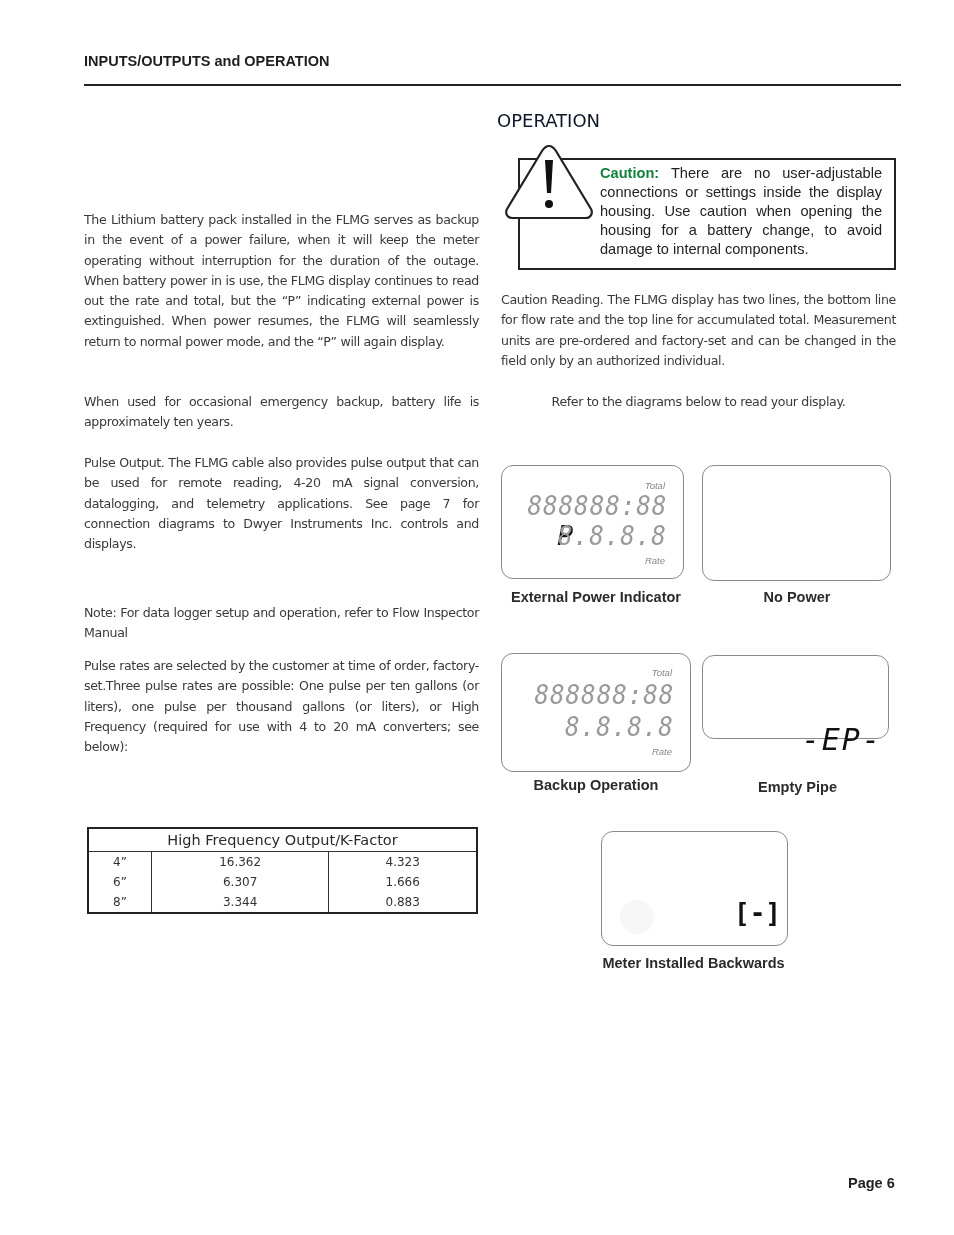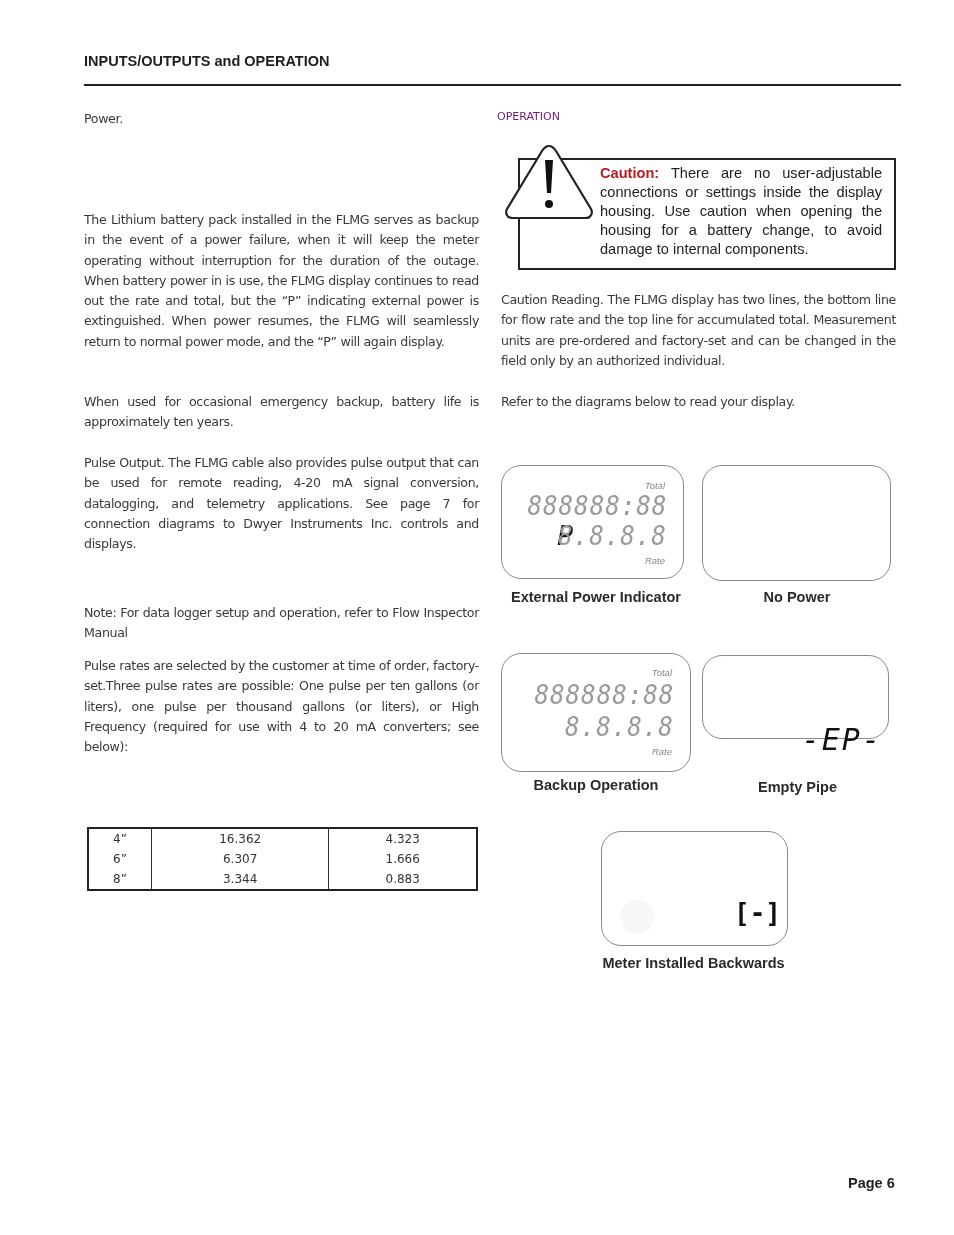--- a/index.html
+++ b/index.html
@@ -1,67 +1,69 @@
 <!DOCTYPE html>
 <html><head>
 <meta charset="utf-8">
 <style>
   html, body { margin: 0; padding: 0; background: #ffffff; }
   body { width: 954px; height: 1235px; position: relative; overflow: hidden; color: #2a2a2a; font-family: "Liberation Sans", sans-serif; }
   .abs { position: absolute; }
   .header-title { left: 84px; top: 53px; font-weight: bold; font-size: 14.5px; color: #1e1e1e; }
   .header-rule { left: 84px; top: 84px; width: 817px; height: 2px; background: #222; }
-  .body-text { font-family: "DejaVu Sans", sans-serif; font-size: 12.6px; line-height: 20.3px; color: #3a3a3a; letter-spacing: -0.35px; }
+  .body-text { font-family: "DejaVu Sans", sans-serif; font-size: 12.6px; line-height: 20.3px; color: #3a3a3a; letter-spacing: -0.35px; text-align: center; }
   .justify { text-align: justify; text-align-last: left; }
   .left-col { left: 84px; width: 395px; }
   .right-col { left: 501px; width: 395px; }
   .para { margin: 0; }
-  .op-heading { left: 497px; top: 110px; font-family: "DejaVu Sans", sans-serif; font-size: 11px; color: #701a75; }
+  .op-heading { left: 497px; top: 110px; font-family: "DejaVu Sans", sans-serif; font-size: 18px; color: #0f172a; }
   .caution-box { left: 518px; top: 158px; width: 378px; height: 112px; border: 2px solid #222; box-sizing: border-box; background: #fff; }
   .caution-text { left: 600px; top: 164px; width: 282px; font-family: "Liberation Sans", sans-serif; font-size: 14.6px; line-height: 19px; color: #222; text-align: justify; }
-  .caution-text b { color: #b91c1c; }
+  .caution-text b { color: #15803d; }
   .warn-icon { left: 503px; top: 143px; width: 92px; height: 78px; }
-  .lcd { position: absolute; border: 1.3px solid #8a8a8a; border-radius: 20px; background: #fff; box-sizing: border-box; text-decoration: underline; }
+  .lcd { position: absolute; border: 1.3px solid #8a8a8a; border-radius: 12px; background: #fff; box-sizing: border-box; text-decoration: underline; }
   .lcd-label { position: absolute; font-family: "Liberation Sans", sans-serif; font-weight: bold; font-size: 14.5px; color: #2b2b2b; text-align: center; }
   .lcd-small { position: absolute; font-family: "Liberation Sans", sans-serif; font-style: italic; font-size: 9.5px; color: #888; }
   .seg-line { position: absolute; font-family: "DejaVu Sans Mono", monospace; font-style: italic; color: #9a9a9a; letter-spacing: 1px; transform: scaleX(0.9); transform-origin: right center; white-space: nowrap; }
   .seg-dark { position: absolute; font-family: "DejaVu Sans Mono", monospace; color: #111; white-space: nowrap; }
   table.kf { position: absolute; left: 87px; top: 827px; width: 391px; border-collapse: collapse; border: 2px solid #222; font-family: "DejaVu Sans", sans-serif; color: #333; }
   table.kf td, table.kf th { font-weight: normal; text-align: center; padding: 0; }
   .kf-title { font-size: 14.5px; height: 22px; border-bottom: 1.5px solid #333; color: #2a2a2a; }
   .kf-head th { font-size: 11.5px; height: 22px; border-bottom: 1.5px solid #333; }
   .kf-row td { font-size: 12px; height: 20px; }
   .kf-first td { padding-top: 3px; }
   .vline { border-left: 1.5px solid #333; }
   .page-num { left: 848px; top: 1175px; font-weight: bold; font-size: 14.5px; color: #222; }
 </style>
 </head>
 <body>
 
 <div class="abs header-title">INPUTS/OUTPUTS and OPERATION</div>
 <div class="abs header-rule"></div>
 
 <div class="abs left-col body-text justify" style="top:109px;">
-  <p class="para">Power.</p>
 </div>
 
 <div class="abs left-col body-text justify" style="top:210px;">The Lithium battery pack installed in the FLMG serves as backup in the event of a power failure, when it will keep the meter operating without interruption for the duration of the outage.  When battery power in is use, the FLMG display continues to read out the rate and total, but the “P” indicating external power is extinguished.  When power resumes, the FLMG will seamlessly return to normal power mode, and the “P” will again display.</div>
 
 <div class="abs left-col body-text justify" style="top:392px;">When used for occasional emergency backup, battery life is approximately ten years.</div>
 
 <div class="abs left-col body-text justify" style="top:453px;">
   <span>Pulse Output.</span><span>  The FLMG cable also provides pulse output that can be used for remote reading, 4-20 mA signal conversion, datalogging, and telemetry applications. See page 7 for connection diagrams to Dwyer Instruments Inc. controls and displays.</span>
 </div>
 
 <div class="abs left-col body-text justify" style="top:575px;margin-top:28px;">Note: For data logger setup and operation, refer to Flow Inspector Manual</div>
 
 <div class="abs left-col body-text justify" style="top:656px;">Pulse rates are selected by the customer at time of order, factory-set.Three pulse rates are possible:  One pulse per ten gallons (or liters), one pulse per thousand gallons (or liters), or High Frequency (required for use with 4 to 20 mA converters; see below):</div>
 
 <table class="kf">
   <tbody>
+      <tr>
+    <td colspan="3" class="kf-title">High Frequency Output/K-Factor</td>
+  </tr>
   <tr class="kf-row kf-first">
     <td>4”</td>
     <td class="vline">16.362</td>
     <td class="vline">4.323</td>
   </tr>
   <tr class="kf-row">
     <td>6”</td>
     <td class="vline">6.307</td>
     <td class="vline">1.666</td>
   </tr>

